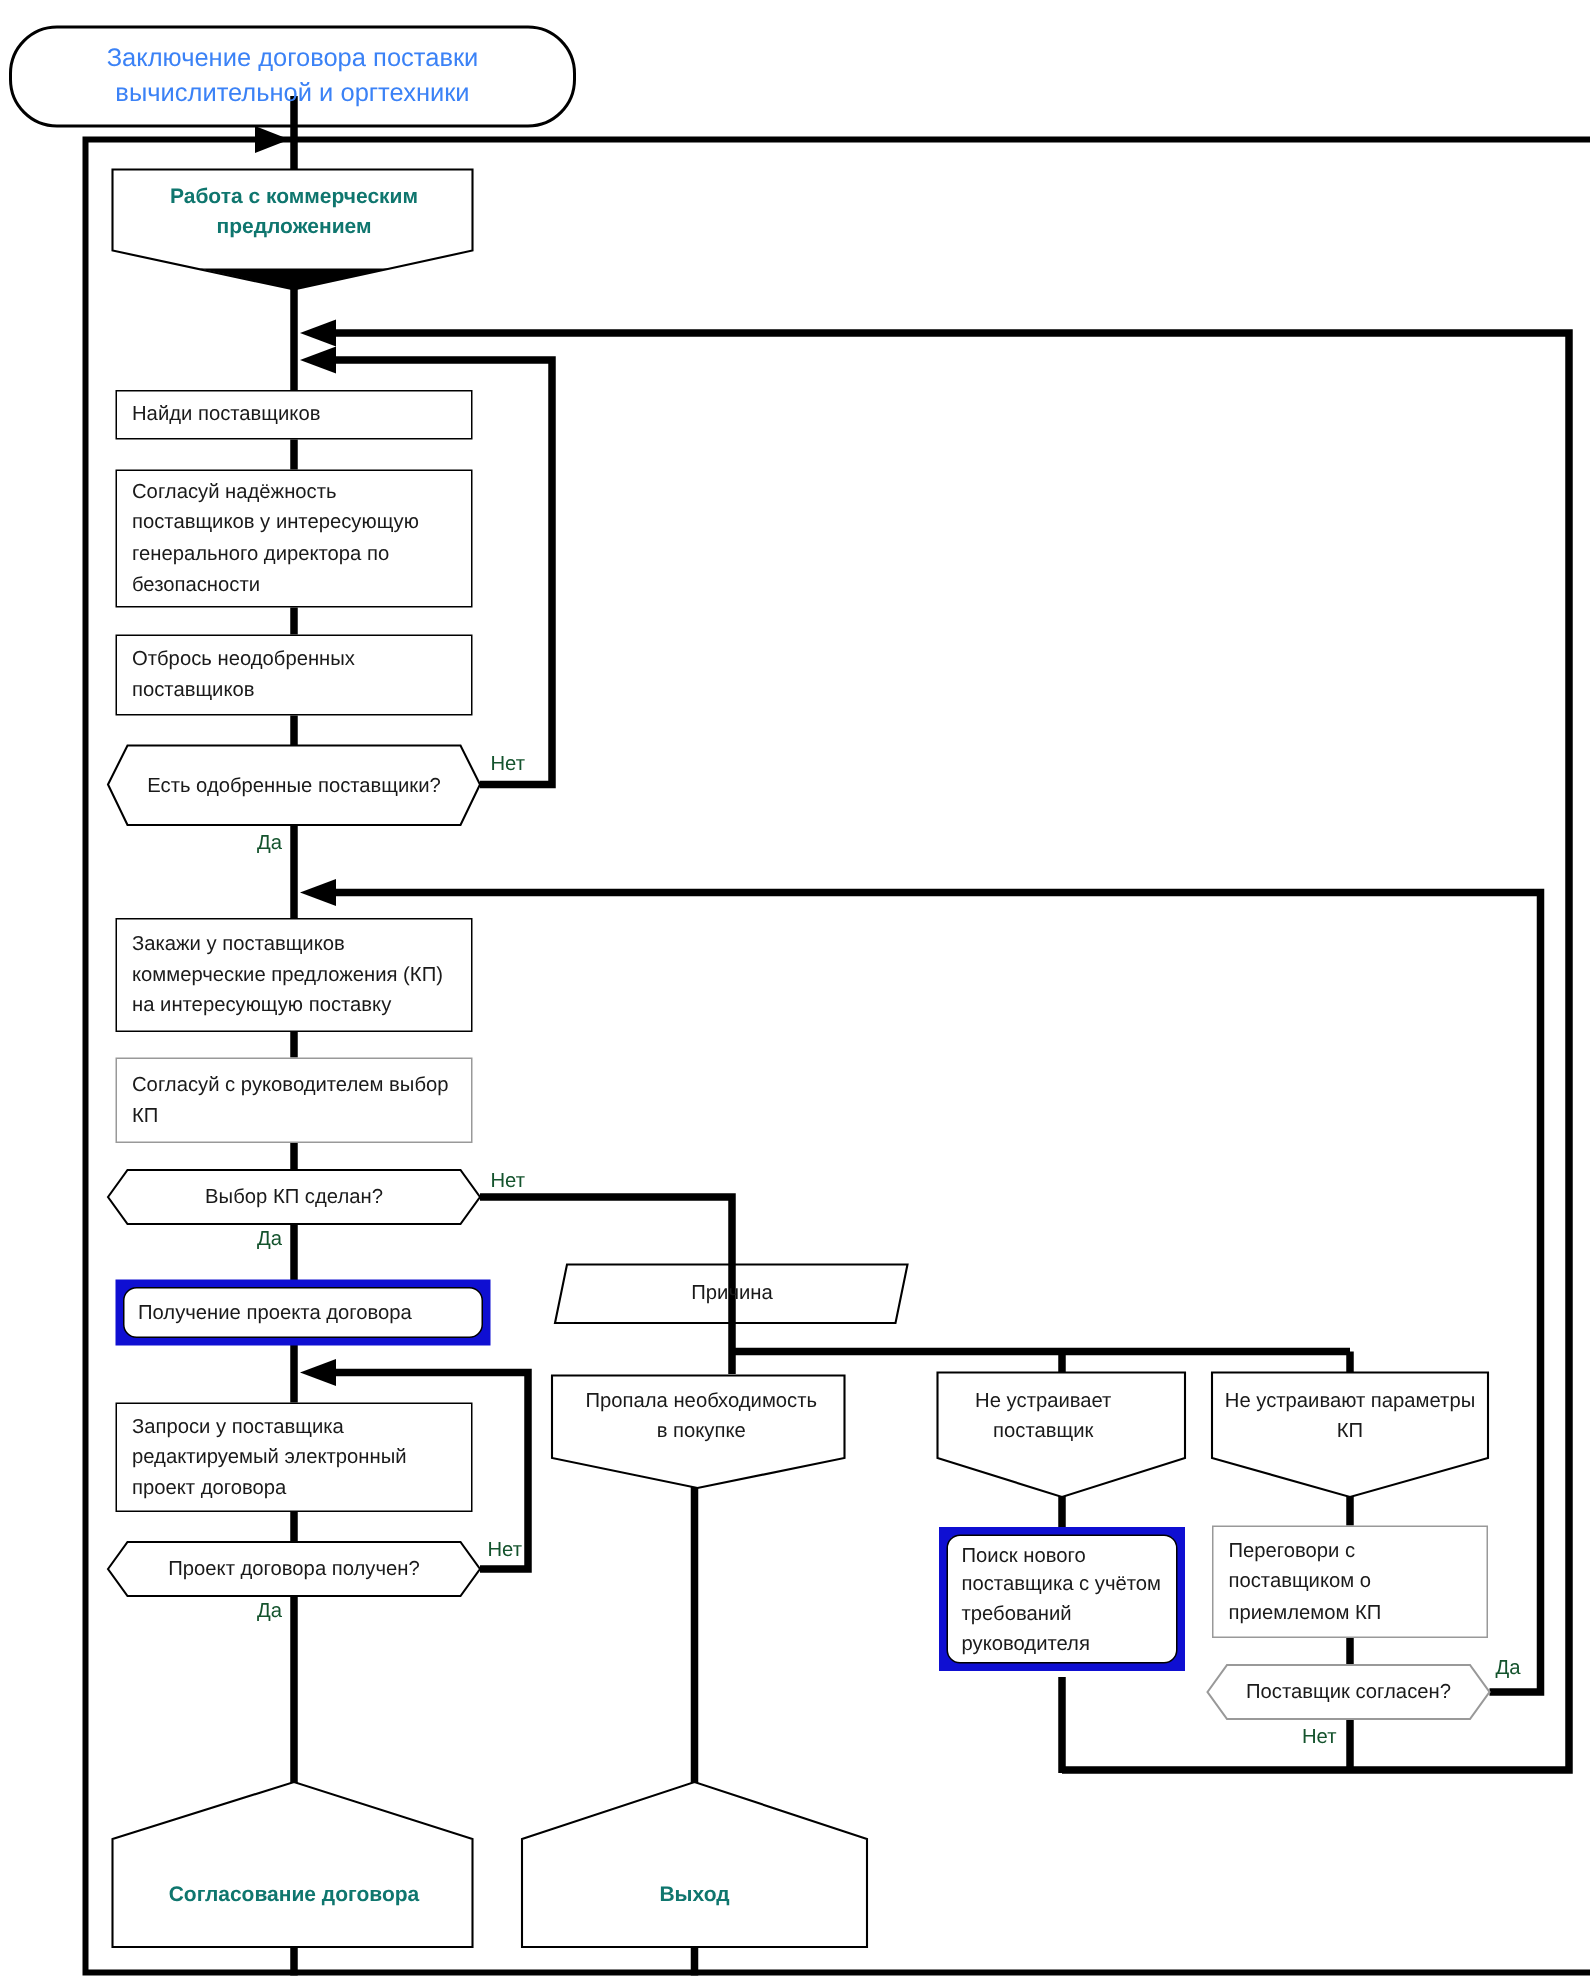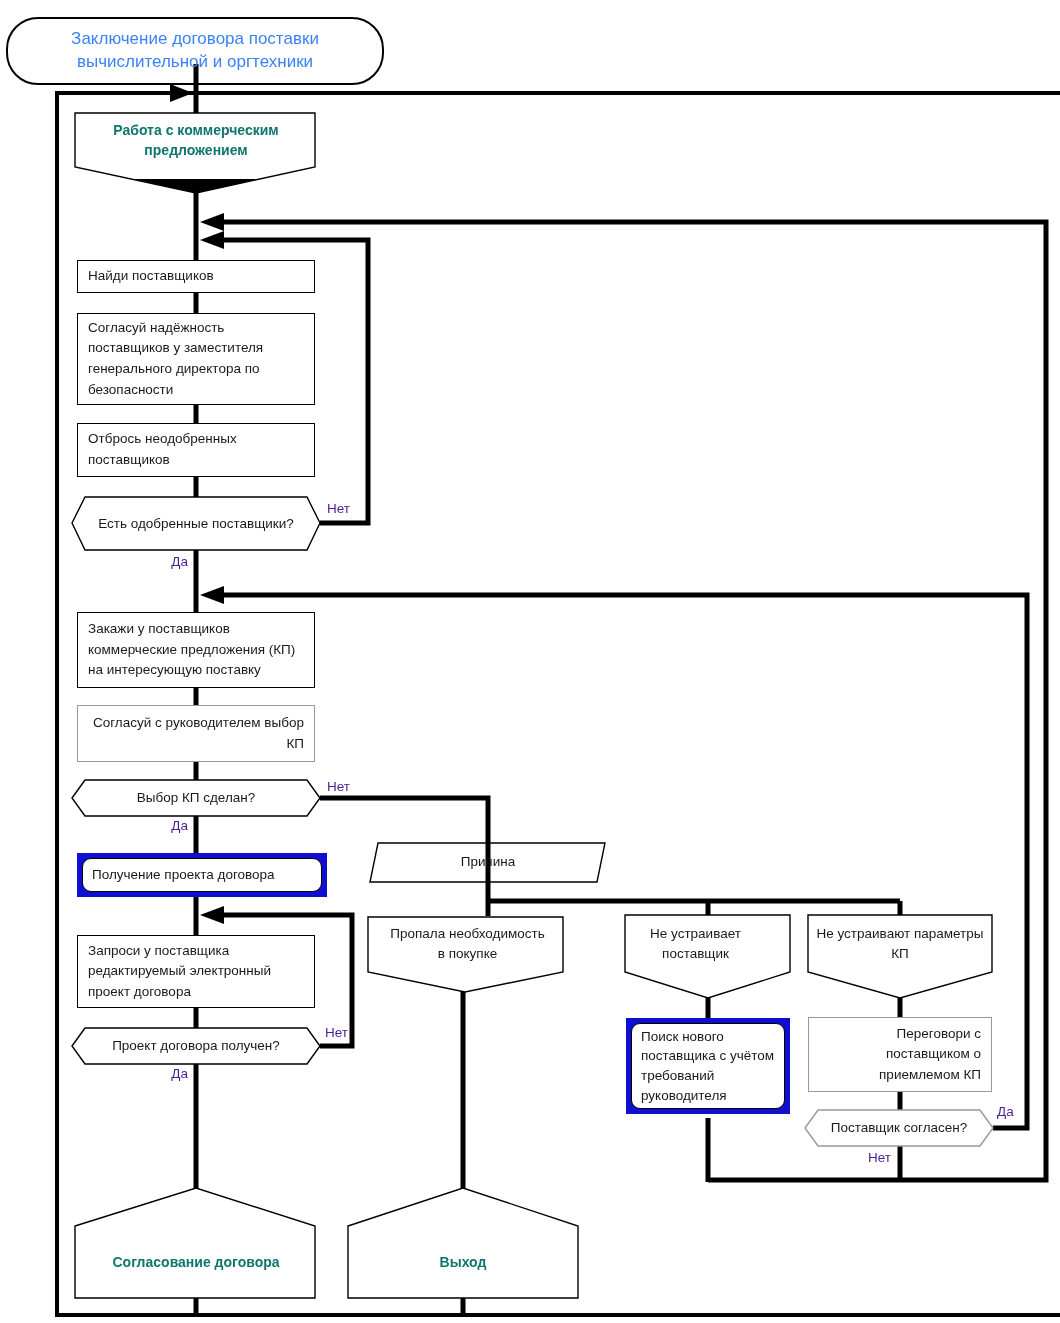--- a/index.html
+++ b/index.html
@@ -5,25 +5,25 @@
   html,body{margin:0;padding:0;background:#fff;}
   .canvas{position:relative;width:1060px;height:1323px;background:#fff;
           font-family:"Liberation Sans",sans-serif;color:#1a1a1a;overflow:hidden;}
   svg.layer{position:absolute;left:0;top:0;z-index:1;}
   .terminator{position:absolute;left:6px;top:17px;width:374px;height:64px;z-index:2;
 1              background:#fff;border:2px solid #000;border-radius:32px;
               display:flex;align-items:center;justify-content:center;text-align:center;
               font-weight:normal;font-size:17px;line-height:1.35;color:#3b82f6;}
   .node{position:absolute;box-sizing:border-box;background:#fff;border:1.4px solid #000;z-index:2;
         font-size:13.5px;line-height:1.52;display:flex;align-items:center;padding:4px 10px;}
-  .node.gray{border-color:#999;text-align:right;}
+  .node.gray{border-color:#999;}
   .shape-label{position:absolute;z-index:2;display:flex;align-items:center;justify-content:center;
                text-align:center;font-size:13.5px;line-height:1.45;background:transparent;}
   .bold{font-weight:bold;color:#0f766e;font-size:14px;}
-  .edge-label{position:absolute;z-index:2;font-size:13.5px;color:#4c1d95;background:transparent;}
+  .edge-label{position:absolute;z-index:2;font-size:13.5px;color:#14532d;background:transparent;}
   .right{text-align:right;}
   .blue-wrap{position:absolute;background:#0f0fd2;z-index:2;}
   .blue-inner{position:absolute;left:5px;top:5px;right:5px;bottom:5px;background:#fff;
               border:1.2px solid #000;border-radius:9px;display:flex;align-items:center;
               padding:0 9px;font-size:13.5px;line-height:1.45;}
 </style>
 </head>
 <body>
 
 <div class="canvas">
@@ -87,21 +87,21 @@
 
     <polyline points="320,798 488,798 488,916" fill="none" stroke="#000" stroke-width="5"></polyline>
   </svg>
 
   <div class="terminator">Заключение договора поставки вычислительной и оргтехники</div>
 
   <div class="shape-label bold" style="left:86px;top:116px;width:220px;height:48px;">Работа с коммерческим предложением</div>
 
   <div class="node" style="left:77px;top:260px;width:238px;height:33px;">Найди поставщиков</div>
 
-  <div class="node" style="left:77px;top:313px;width:238px;height:92px;">Согласуй надёжность поставщиков у заместителя генерального директора по безопасности</div>
+  <div class="node" style="left:77px;top:313px;width:238px;height:92px;">Согласуй надёжность поставщиков у интересующую генерального директора по безопасности</div>
 
   <div class="node" style="left:77px;top:423px;width:238px;height:54px;">Отбрось неодобренных поставщиков</div>
 
   <div class="shape-label" style="left:96px;top:501px;width:200px;height:45px;">Есть одобренные поставщики?</div>
   <div class="edge-label right" style="left:138px;top:554px;width:50px;">Да</div>
   <div class="edge-label" style="left:327px;top:501px;width:40px;">Нет</div>
 
   <div class="node" style="left:77px;top:612px;width:238px;height:76px;">Закажи у поставщиков коммерческие предложения (КП) на интересующую поставку</div>
 
   <div class="node gray" style="left:77px;top:705px;width:238px;height:57px;">Согласуй с руководителем выбор КП</div>

